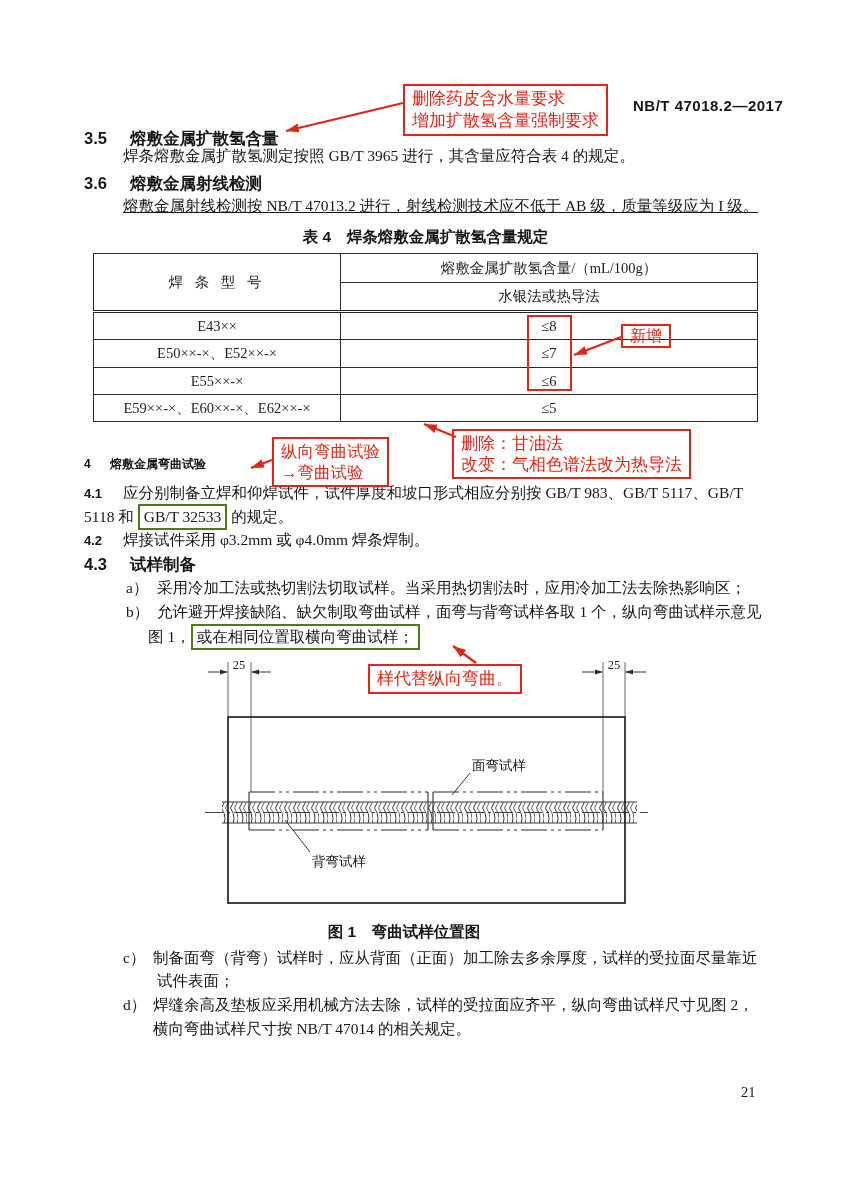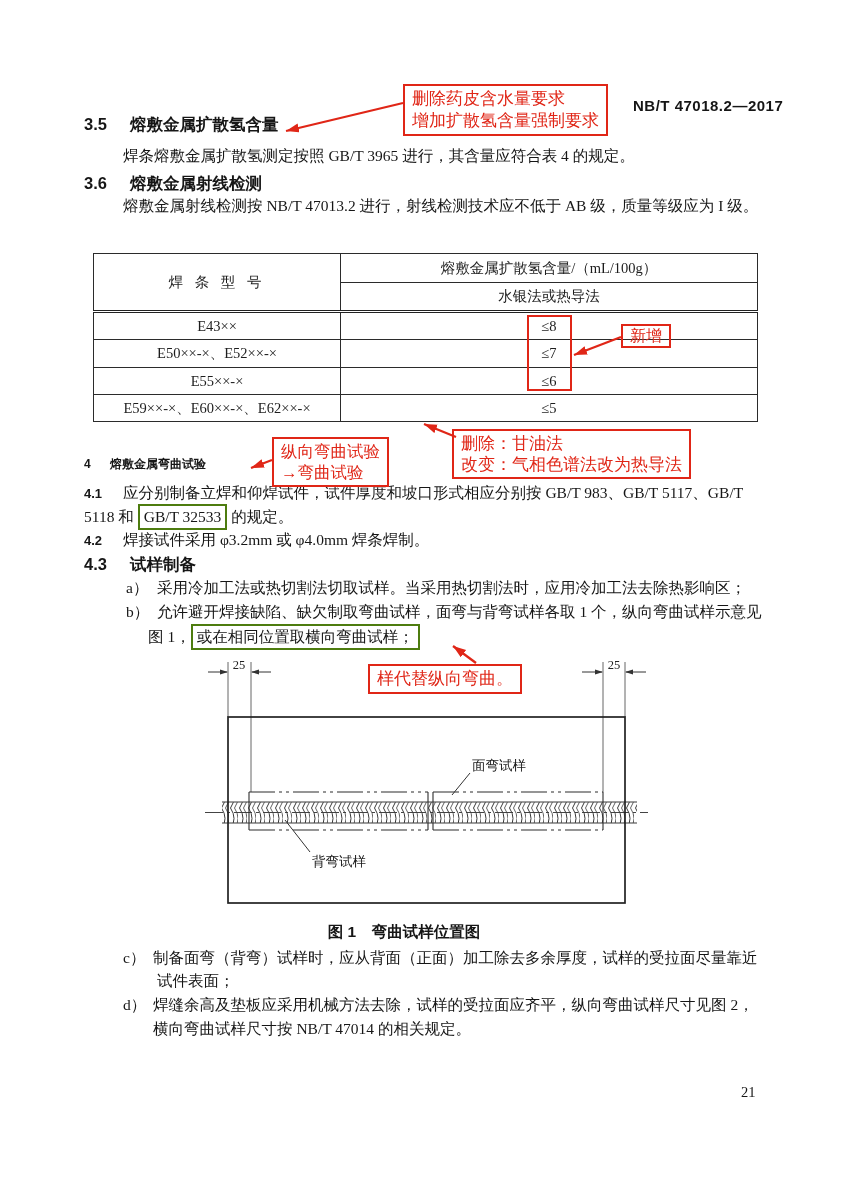--- a/index.html
+++ b/index.html
@@ -8,29 +8,29 @@
   .abs{position:absolute;white-space:nowrap;}
   .sans{font-family:"Liberation Sans",sans-serif;}
 
   
   #std-no{left:633px;top:97px;width:140px;text-align:right;font-size:15px;font-weight:bold;letter-spacing:.5px;}
 
   
   .sechead{font-size:16.5px;font-weight:bold;font-family:"Liberation Sans",sans-serif;}
   .sechead .no{display:inline-block;min-width:46px;}
   #h4 .no{min-width:26px;}
-  #h35{left:84px;top:114px;}
+  #h35{left:84px;top:128px;}
   #h36{left:84px;top:173px;}
   #h4{left:84px;top:456px;font-size:12px;}
   #h43{left:84px;top:554px;}
 
   
   .bodyline{font-size:15.5px;line-height:20px;}
   #p35{left:123px;top:146px;}
-  #p36{left:123px;top:196px;}
+  #p36{left:123px;top:196px;text-decoration:underline;}
   #p41a{left:84px;top:483px;}
   #p41b{left:84px;top:504px;}
   #p42{left:84px;top:530px;}
   .clauseno{display:inline-block;min-width:39px;font-family:"Liberation Sans",sans-serif;font-weight:bold;font-size:13px;}
   .redinlinebox{border:2px solid #4d7c0f;padding:1px 4px;display:inline-block;}
 
   
   .itemlabel{font-size:15.5px;}
   #ia-l{left:126px;top:578px;} #ia-t{left:157px;top:578px;}
   #ib-l{left:126px;top:602px;} #ib-t{left:157px;top:602px;}
@@ -76,20 +76,21 @@
   <div id="h35" class="abs sechead">
     <span class="no">3.5</span><span>熔敷金属扩散氢含量</span>
   </div>
   <div id="p35" class="abs bodyline">焊条熔敷金属扩散氢测定按照 GB/T 3965 进行，其含量应符合表 4 的规定。</div>
 
   <div id="h36" class="abs sechead">
     <span class="no">3.6</span><span>熔敷金属射线检测</span>
   </div>
   <div id="p36" class="abs bodyline">熔敷金属射线检测按 NB/T 47013.2 进行，射线检测技术应不低于 AB 级，质量等级应为 I 级。</div>
 
+  <div id="t4-title" class="abs">表 4　焊条熔敷金属扩散氢含量规定</div>
   <table id="table4">
     <colgroup>
         <col class="c1">
         <col>
       </colgroup>
     <tbody>
         <tr style="height:29px;">
       <td rowspan="2" class="sp4 hdrbot">焊 条 型 号</td>
       <td>熔敷金属扩散氢含量/（mL/100g）</td>
     </tr>

